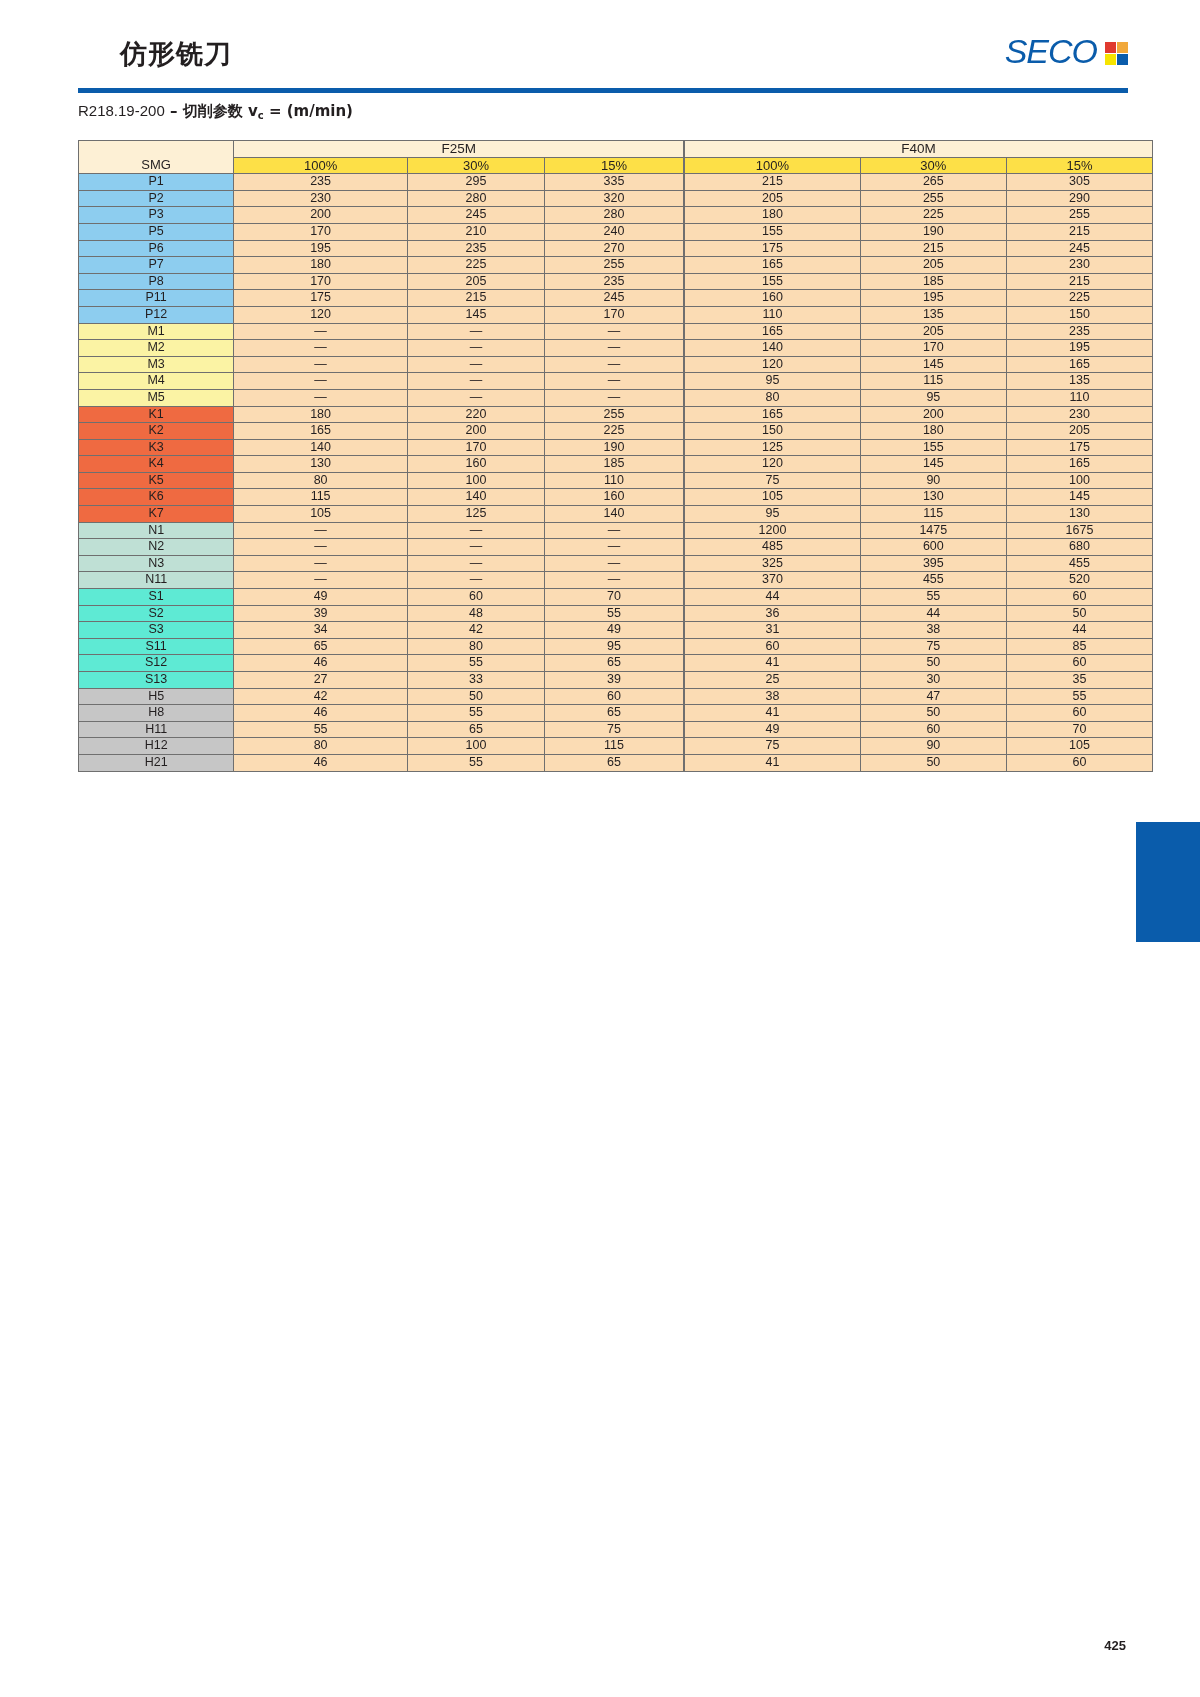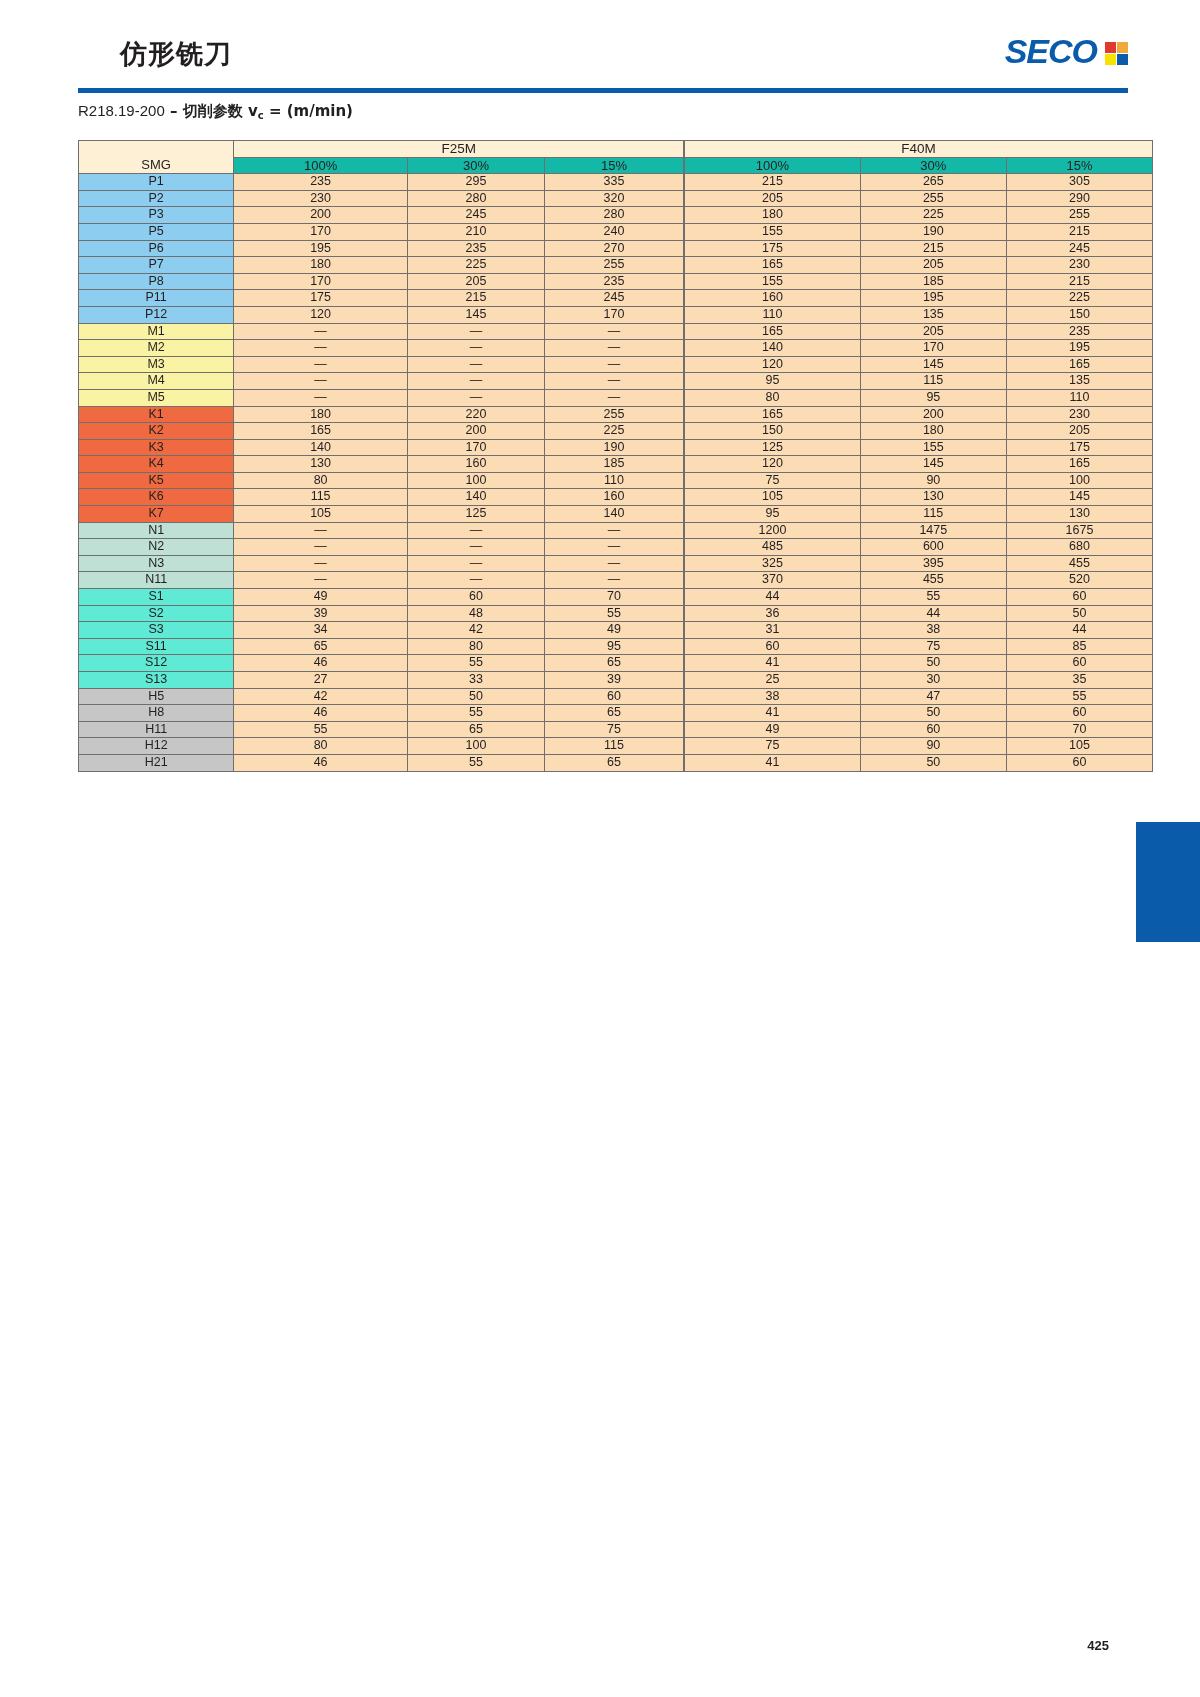--- a/index.html
+++ b/index.html
@@ -22,21 +22,21 @@
     font-size:27px;font-weight:700;color:#231f20;
     letter-spacing:1px;
     position:absolute;left:0;top:6px;margin-left:42px;
   }
   .logo{
     position:absolute;right:0;top:2px;
     display:flex;align-items:center;
   }
   .logo-text{
     font-family:"Liberation Sans", sans-serif;
-    font-weight:700;font-size:34px;font-style:italic;
+    font-weight:400;font-size:34px;font-style:italic;
     color:#0a5cab;letter-spacing:-1px;
   }
   .logo-squares{
     display:grid;grid-template-columns:11px 11px;grid-template-rows:11px 11px;
     gap:1px;margin-left:8px;margin-top:3px;
   }
   .logo-squares i{display:block;width:11px;height:11px;}
   .sq-red{background:#e03a2f;}
   .sq-orange{background:#f1a83a;}
   .sq-yellow{background:#f6e400;}
@@ -76,21 +76,21 @@
   }
   .hdr-blank{background:#fdf0d5;border-bottom:none !important;}
   .hdr-grp{
     background:#fdf0d5;font-weight:700;font-size:13.5px;height:50px;
   }
   .hdr-smg{
     background:#fdf0d5;font-weight:700;font-size:13px;height:30px;
     border-top:none !important;
   }
   .hdr-pct{
-    background:#14b8a6;font-weight:700;font-size:13px;height:30px;
+    background:#fde047;font-weight:700;font-size:13px;height:30px;
   }
   .sep{
     border-left:2px solid #6f6f6f !important;
   }
   td.val{background:#fbdcb4;}
   td.smg{font-weight:400;}
   
   .c-P{background:#8dcdef;}
   .c-M{background:#fbf3a4;}
   .c-K{background:#ef6a41;}
@@ -99,21 +99,21 @@
   .c-H{background:#c6c6c6;}
 
   
   .side-tab{
     position:absolute;right:0;top:822px;width:64px;height:120px;
     background:#0a5cab;
   }
 
   
   .page-num{
-    position:absolute;right:91px;bottom:44px;
+    position:absolute;right:74px;bottom:44px;
     font-size:13px;font-weight:700;color:#231f20;
   }
 </style>
 </head>
 <body>
 
 <div class="page">
 
   <div class="header">
     <div class="header-title">仿形铣刀</div>

